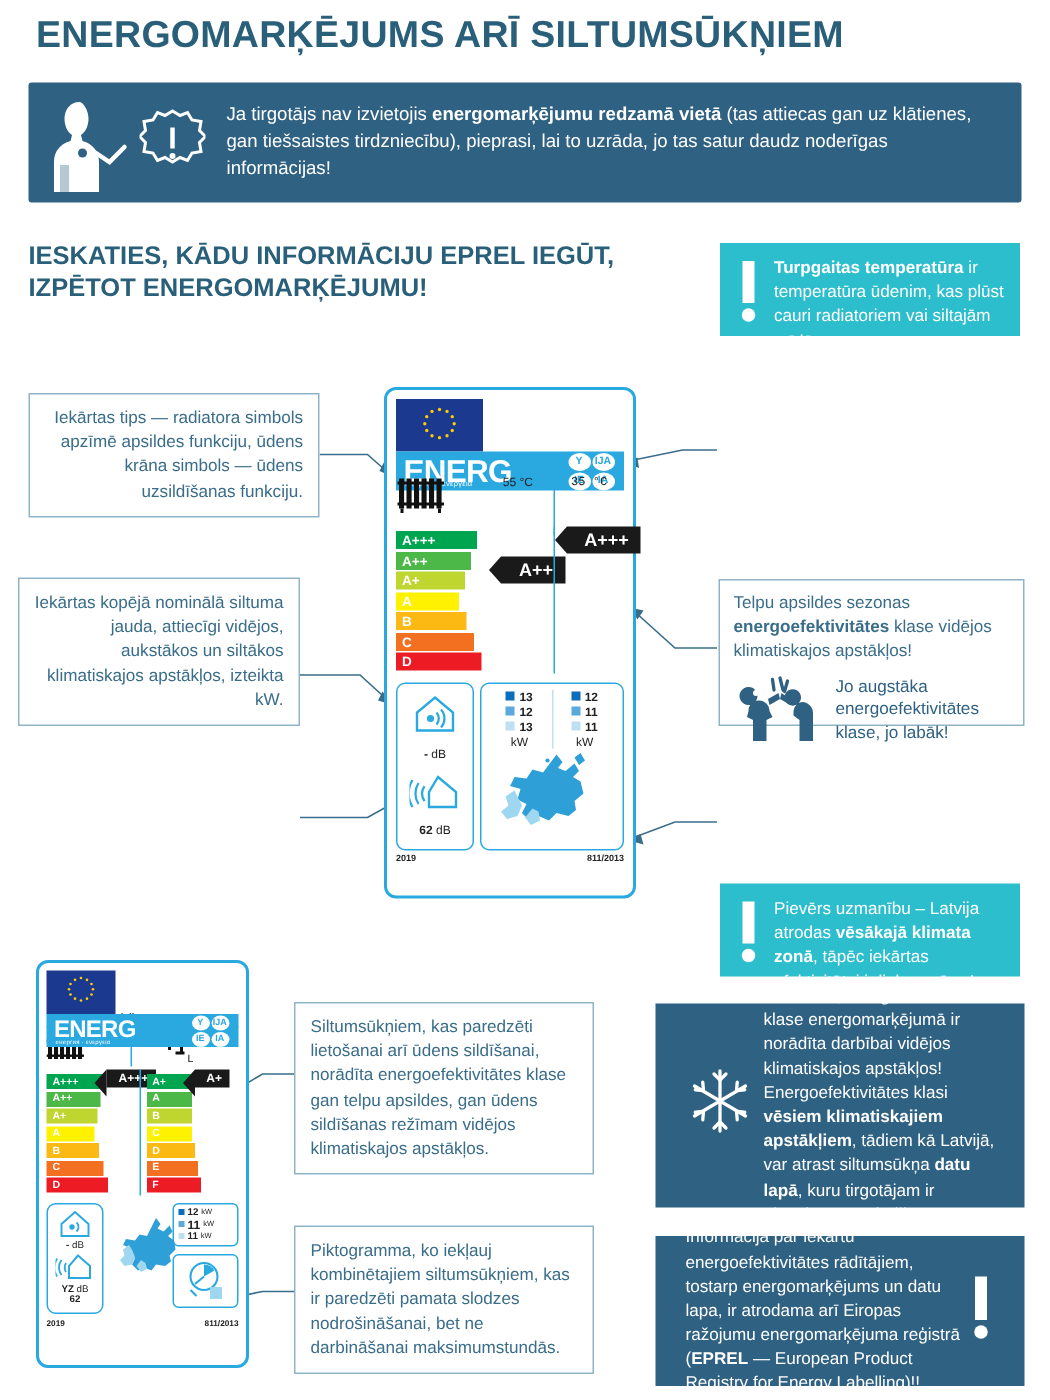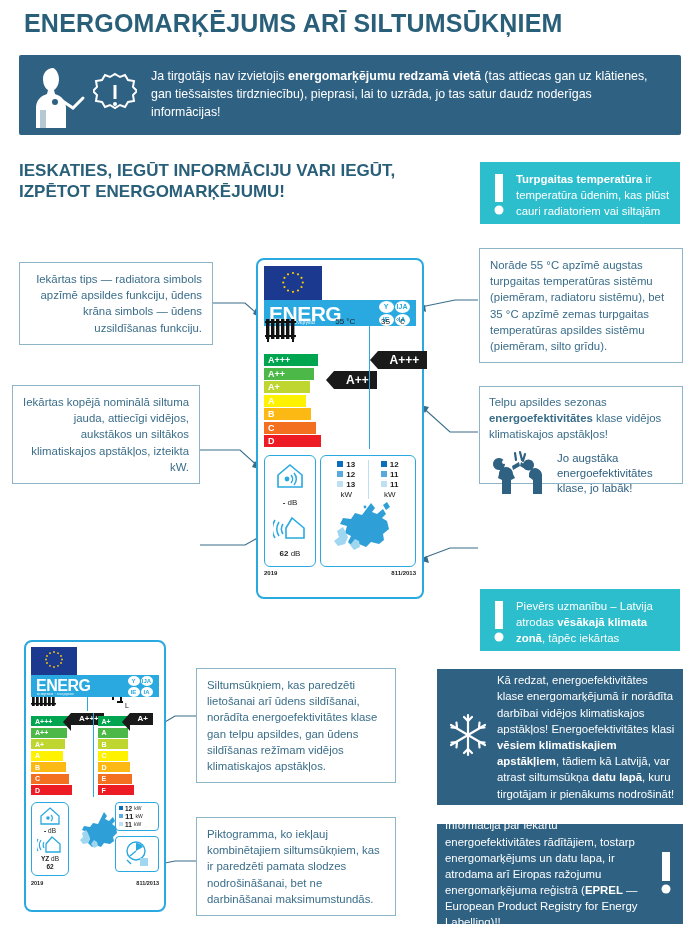--- a/index.html
+++ b/index.html
@@ -50,21 +50,21 @@
     display:flex;align-items:flex-start;padding:9px 10px;box-sizing:border-box;
     font-size:11.4px;line-height:1.42;
   }
   .tip .bang{flex:none;width:22px;margin-right:4px;margin-top:1px;}
   .tip b{font-weight:bold;}
 
   
   .darkpanel{
     position:absolute;background:#2f6182;color:#ffffff;
     font-size:11.4px;line-height:1.42;
-    display:flex;align-items:center;padding:8px;box-sizing:border-box;
+    display:flex;align-items:center;padding:20px;box-sizing:border-box;
   }
   .darkpanel b{font-weight:bold;}
 
   
   .elabel{
     position:absolute;background:#ffffff;border:2.5px solid #29a9e0;
     border-radius:8px;box-sizing:border-box;padding:6px;
   }
   .el-head{display:flex;height:30px;flex-direction:column;}
   .el-flag{
@@ -174,38 +174,37 @@
     <div class="intro-excl">
       <svg width="44" height="48" viewBox="0 0 44 48">
         <path d="M22 3l5 3 5-2 3 5 6 1-1 6 4 4-4 4 1 6-6 1-3 5-5-2-5 3-5-3-5 2-3-5-6-1 1-6-4-4 4-4-1-6 6-1 3-5 5 2z" fill="none" stroke="#fff" stroke-width="2"></path>
         <rect x="20.5" y="14" width="3" height="14" fill="#fff"></rect>
         <circle cx="22" cy="33" r="2" fill="#fff"></circle>
       </svg>
     </div>
     <div class="intro-text">Ja tirgotājs nav izvietojis <b>energomarķējumu redzamā vietā</b> (tas attiecas gan uz klātienes, gan tiešsaistes tirdzniecību), pieprasi, lai to uzrāda, jo tas satur daudz noderīgas informācijas!</div>
   </div>
 
-  <div class="section-heading">IESKATIES, IEGŪT INFORMĀCIJU VARI IEGŪT, IZPĒTOT ENERGOMARĶĒJUMU!</div>
+  <div class="section-heading">IESKATIES, KĀDU INFORMĀCIJU EPREL IEGŪT, IZPĒTOT ENERGOMARĶĒJUMU!</div>
 
   <div class="callout leftbox" style="left:12px;top:385px;width:188px;">Iekārtas kopējā nominālā siltuma jauda, attiecīgi vidējos, aukstākos un siltākos klimatiskajos apstākļos, izteikta kW.</div>
 
   <div class="callout leftbox" style="left:19px;top:262px;width:194px;">Iekārtas tips — radiatora simbols apzīmē apsildes funkciju, ūdens krāna simbols — ūdens uzsildīšanas funkciju.</div>
 
 
   <div class="tip" style="left:480px;top:162px;width:200px;height:62px;">
     <div class="bang">
       <svg width="18" height="44" viewBox="0 0 18 44">
           <rect x="5" y="2" width="8" height="28" fill="#fff"></rect>
           <circle cx="9" cy="38" r="4.5" fill="#fff"></circle>
         </svg>
     </div>
     <div><b>Turpgaitas temperatūra</b> ir temperatūra ūdenim, kas plūst cauri radiatoriem vai siltajām grīdām.</div>
   </div>
 
-  <div class="callout right" style="left:479px;top:248px;width:204px;">Norāde 55 °C apzīmē augstas turpgaitas temperatūras sistēmu (piemēram, radiatoru sistēmu), bet 35 °C apzīmē zemas turpgaitas temperatūras apsildes sistēmu (piemēram, silto grīdu).</div>
 
   <div class="callout right" style="left:479px;top:386px;width:204px;height:98px;padding:7px 9px;">
     <div>Telpu apsildes sezonas <b>energoefektivitātes</b> klase vidējos klimatiskajos apstākļos!</div>
     <div style="display:flex;align-items:center;margin-top:5px;">
       <div style="flex:none;">
         <svg width="62" height="48" viewBox="0 0 62 48">
           <path d="M31 4l2 8M26 5l1 7M36 6l-2 7" stroke="#2f6182" stroke-width="2.2" stroke-linecap="round"></path>
           <path d="M16 16a6 6 0 1 1 0-.1zM10 26c0-4 3-7 7-7s7 3 7 7l2 4-4 2v14h-9V32l-4-2z" fill="#2f6182"></path>
           <path d="M23 18l7-4 1 4-7 4z" fill="#2f6182"></path>
           <path d="M45 17a5.5 5.5 0 1 1 0-.1zM40 27c0-4 3-7 6-7s7 3 7 7v19h-9V32l-4-3z" fill="#2f6182"></path>

